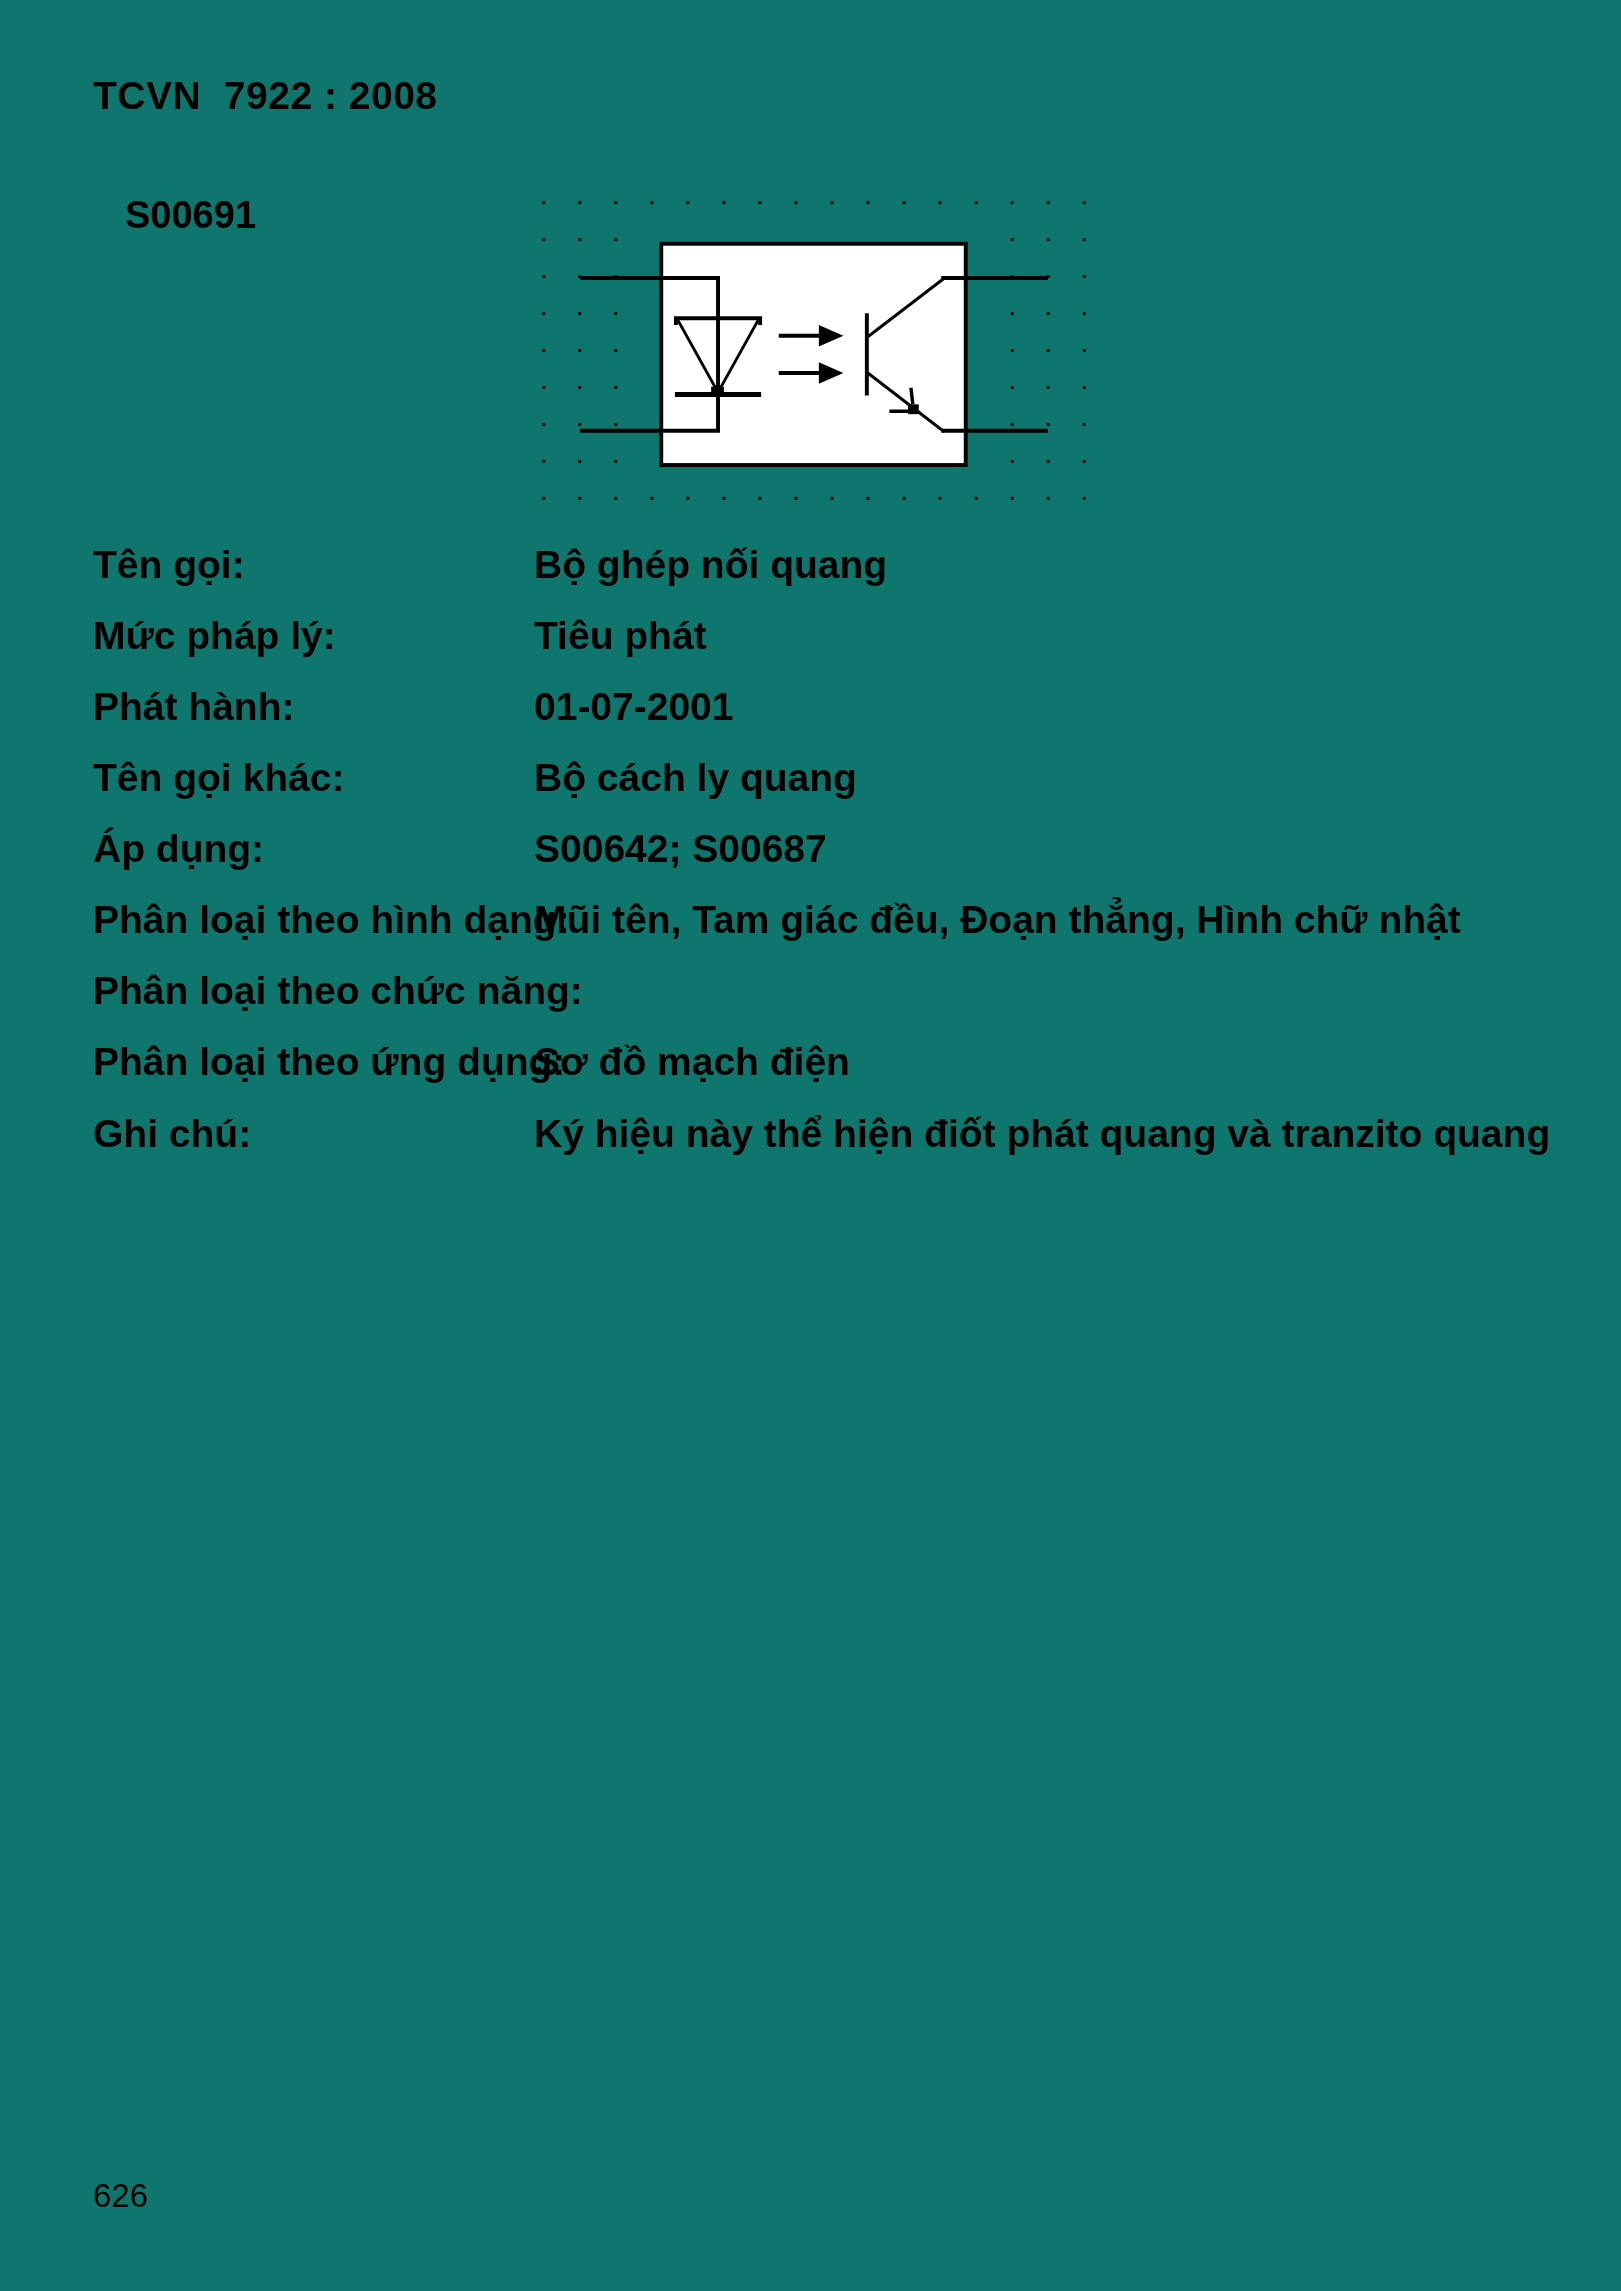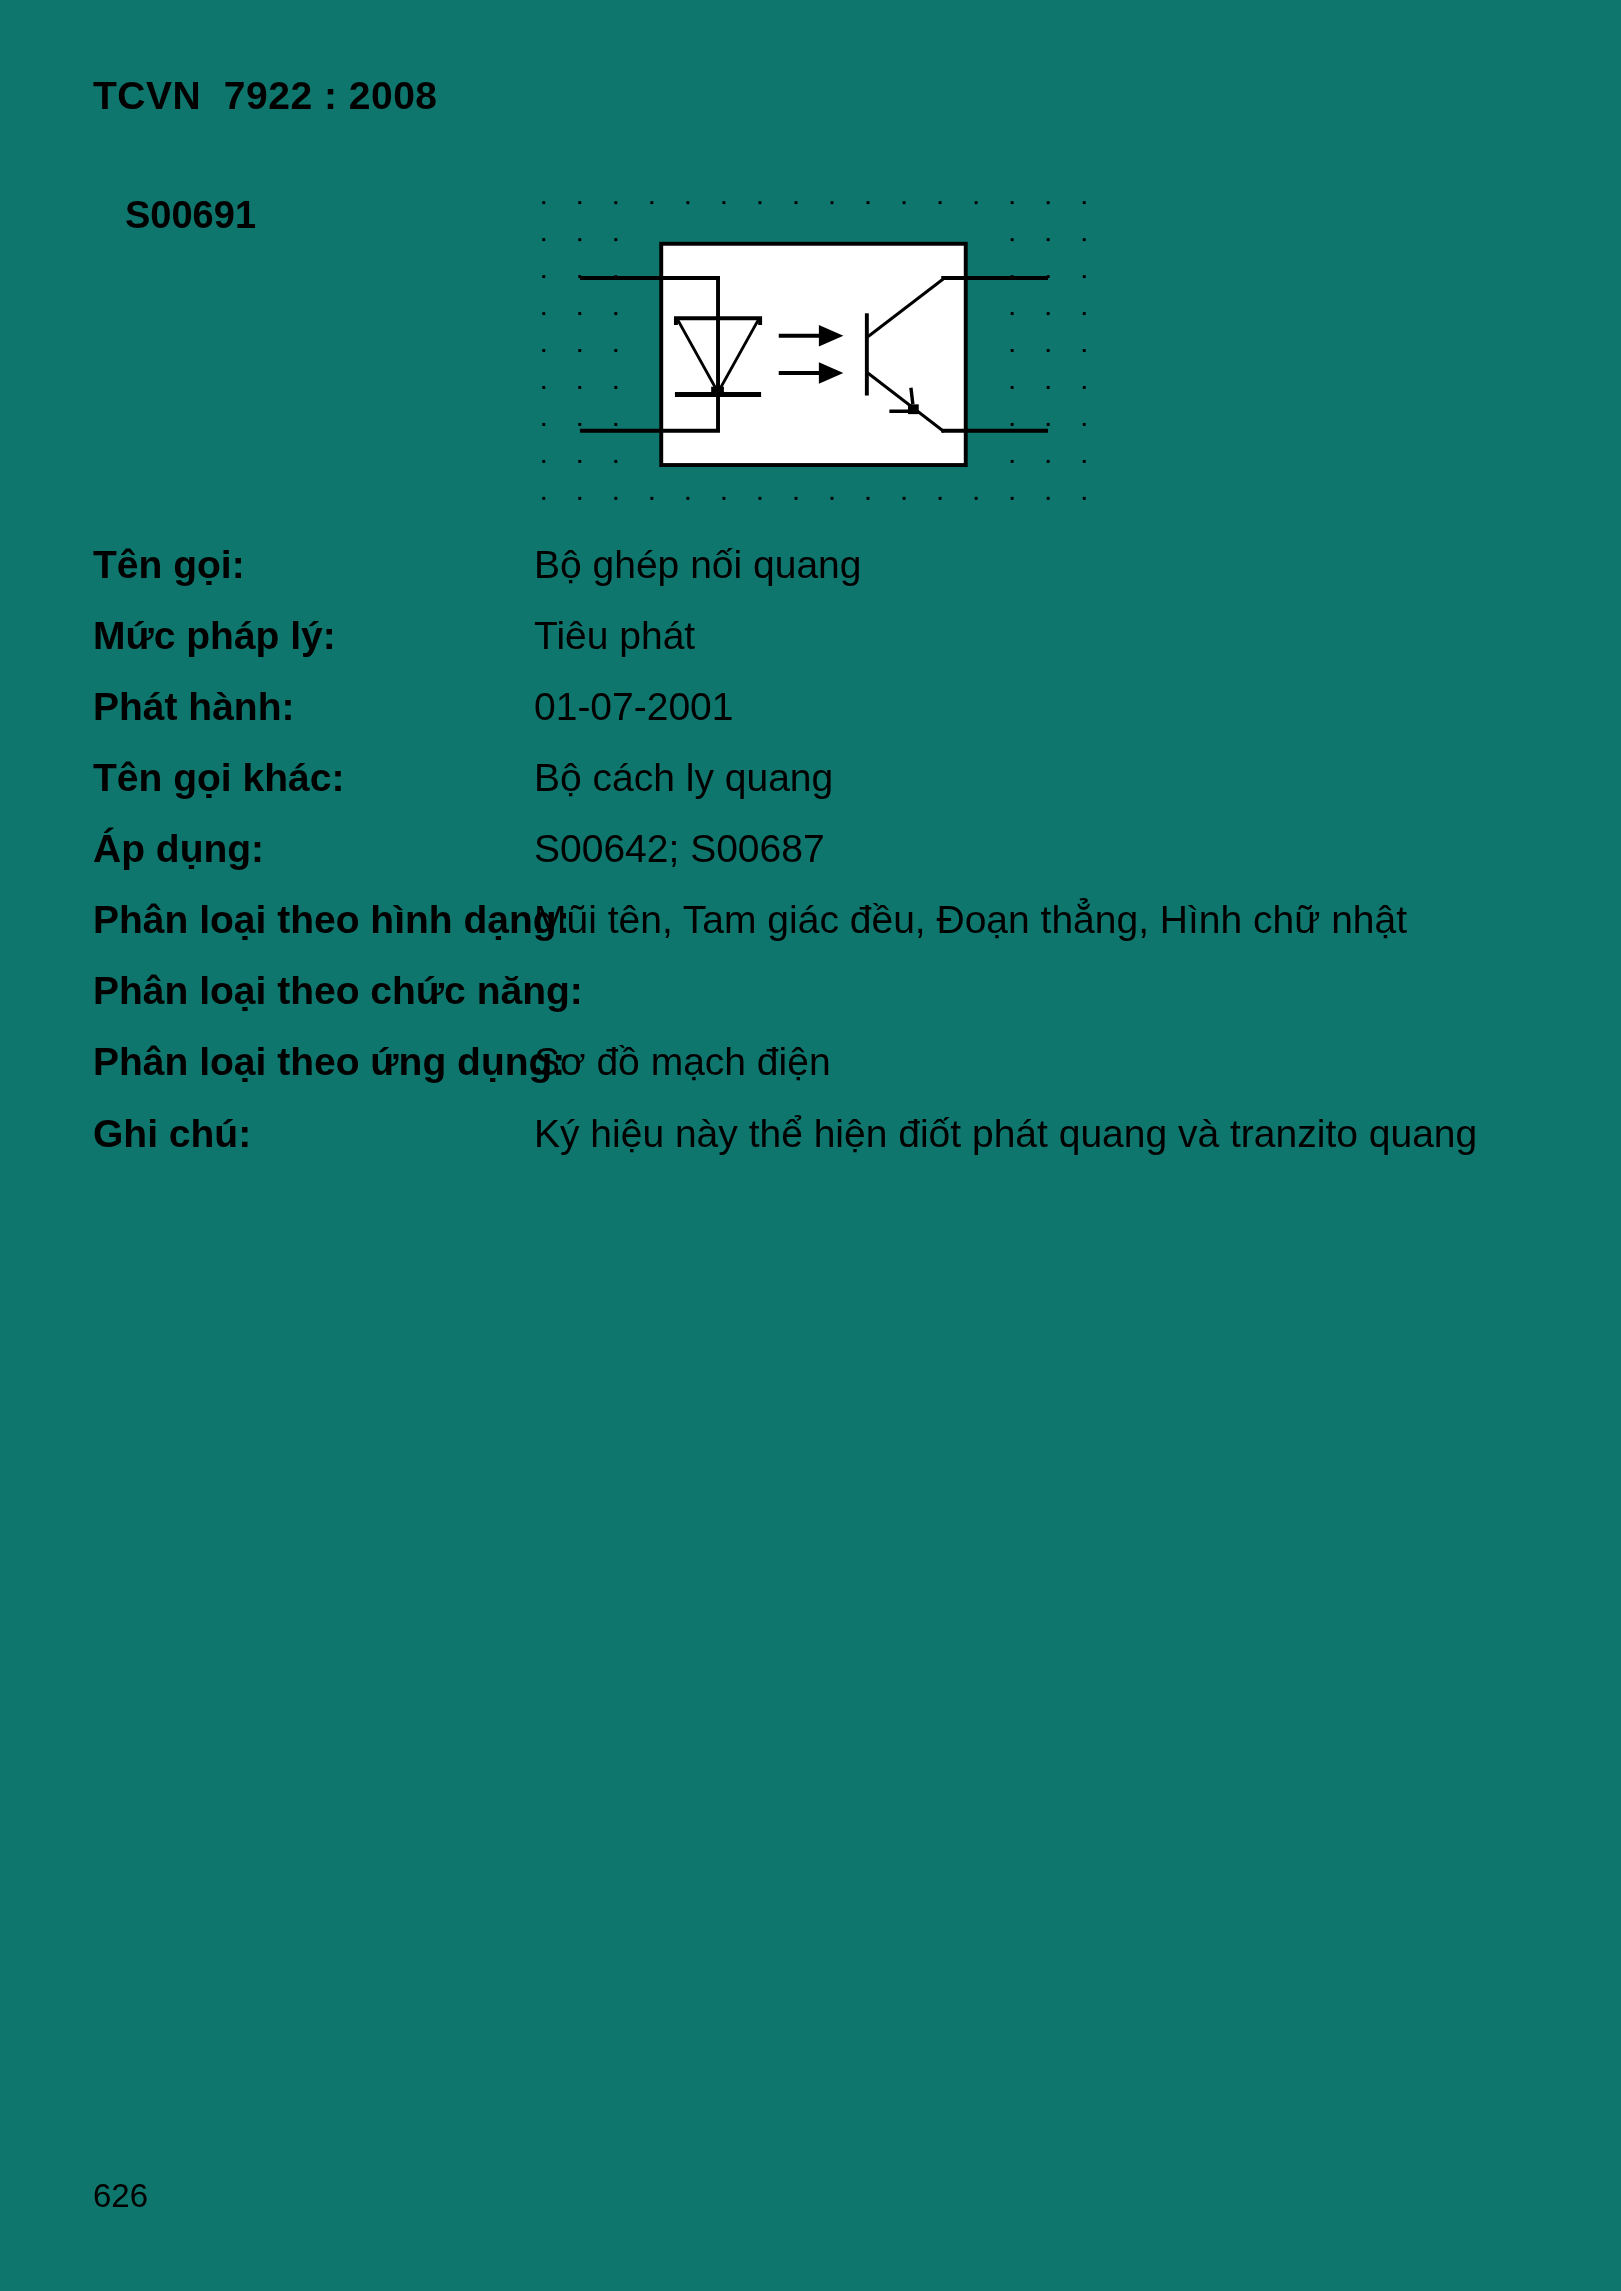--- a/index.html
+++ b/index.html
@@ -23,21 +23,21 @@
   .figwrap{position:absolute;left:529px;top:186px;width:568px;height:328px;}
   .figwrap svg{display:block;width:568px;height:328px;}
   .sym{stroke:#000;}
   .row{position:absolute;left:0;width:1500px;height:45px;padding-left:31px;}
   .row .lbl{
     position:absolute;left:93px;top:0;
     font-size:39px;font-weight:bold;line-height:45px;white-space:nowrap;
   }
   .row .val{
     position:absolute;left:534px;top:0;
-    font-size:39px;font-weight:normal;line-height:45px;white-space:nowrap;
+    font-size:39px;font-weight:bold;line-height:45px;white-space:nowrap;
   }
   .pagenum{
     position:absolute;left:93px;top:2178px;
     font-size:33px;line-height:35px;
   }
 </style>
 </head>
 <body>
 
 <div id="page">

